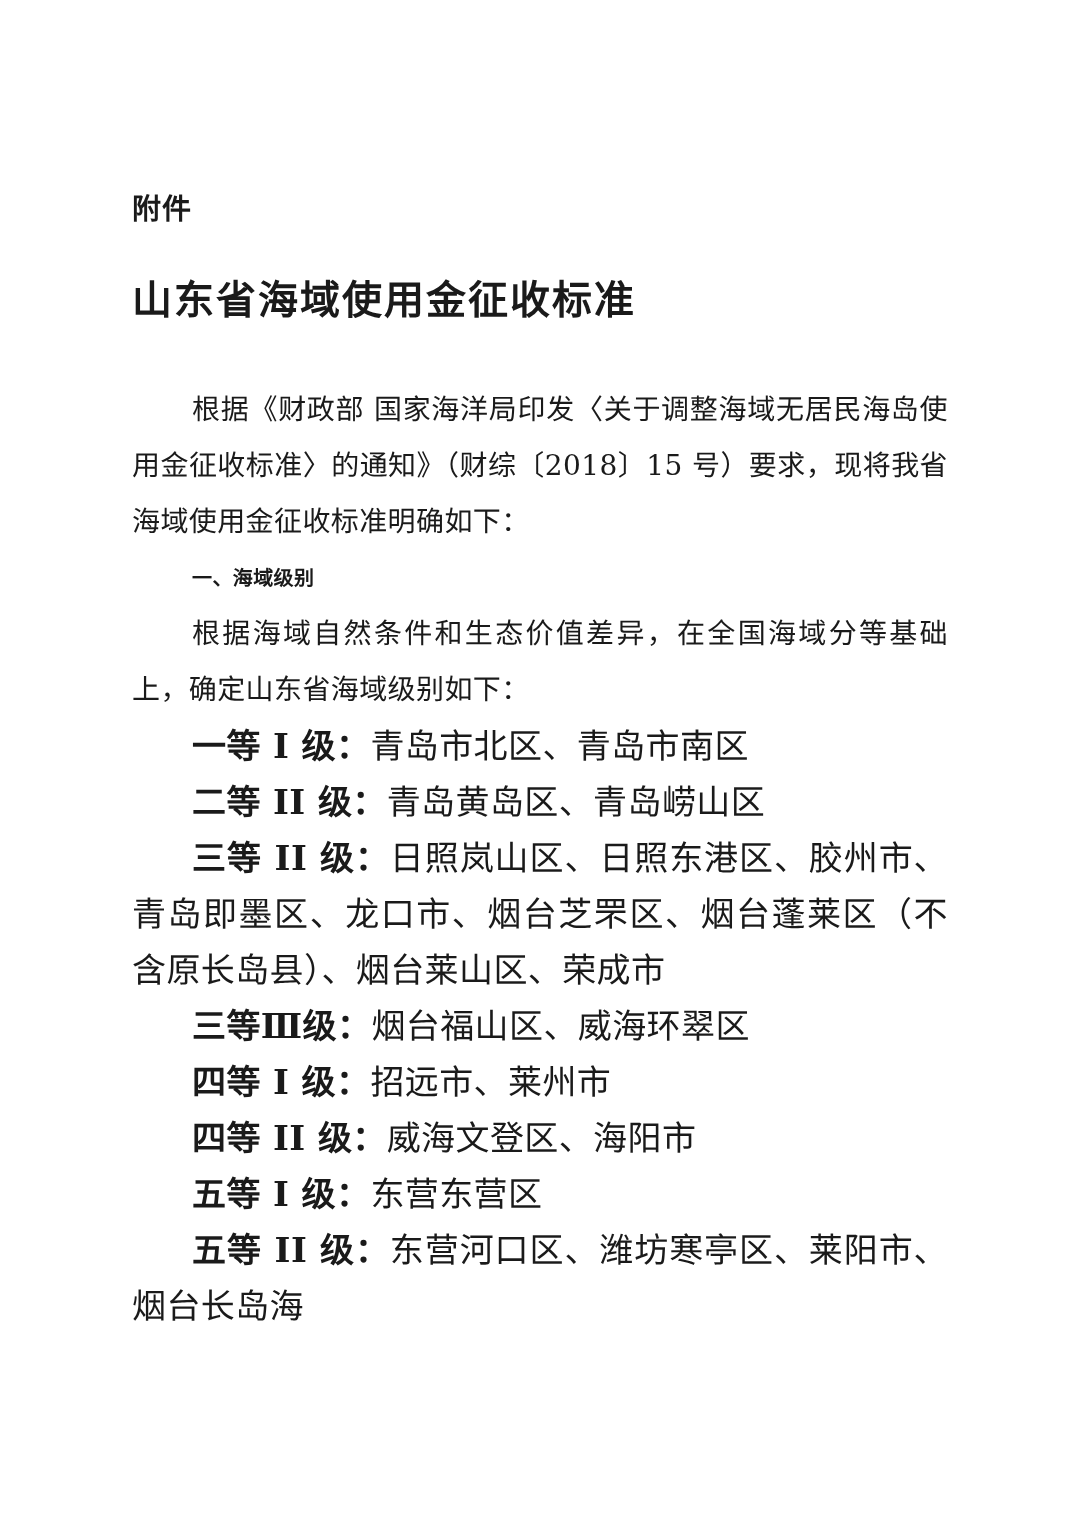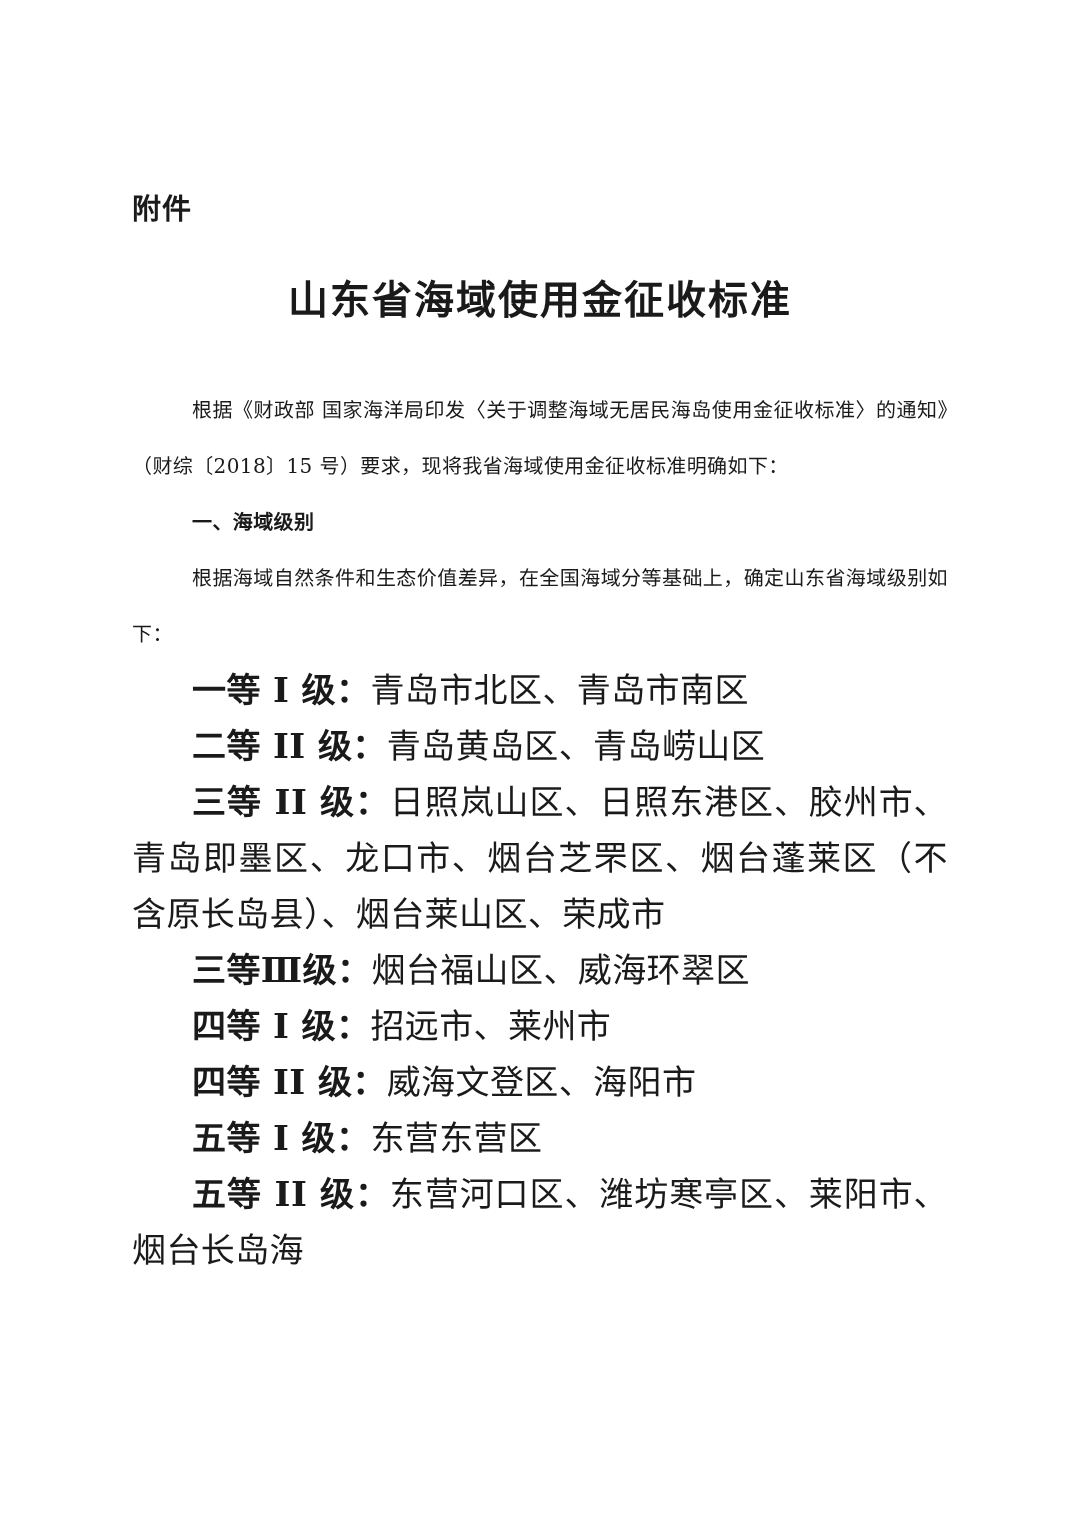--- a/index.html
+++ b/index.html
@@ -22,29 +22,29 @@
     padding: 195px 132px 0 132px;
   }
   .attachment-label {
     font-size: 29px;
     font-weight: bold;
     letter-spacing: 1px;
     line-height: 1;
     margin: 0 0 52px 0;
   }
   .doc-title {
-    text-align: center;
+    text-align: left;
     font-size: 40px;
     font-weight: bold;
     letter-spacing: 2px;
     line-height: 1.2;
     margin: 0 0 58px 0;
   }
   .para {
-    font-size: 20px;
+    font-size: 28px;
     line-height: 56px;
     text-align: justify;
     text-justify: inter-ideograph;
     margin: 0;
     letter-spacing: 0.4px;
   }
   .indent {
     text-indent: 60px;
   }
   .section-heading {

